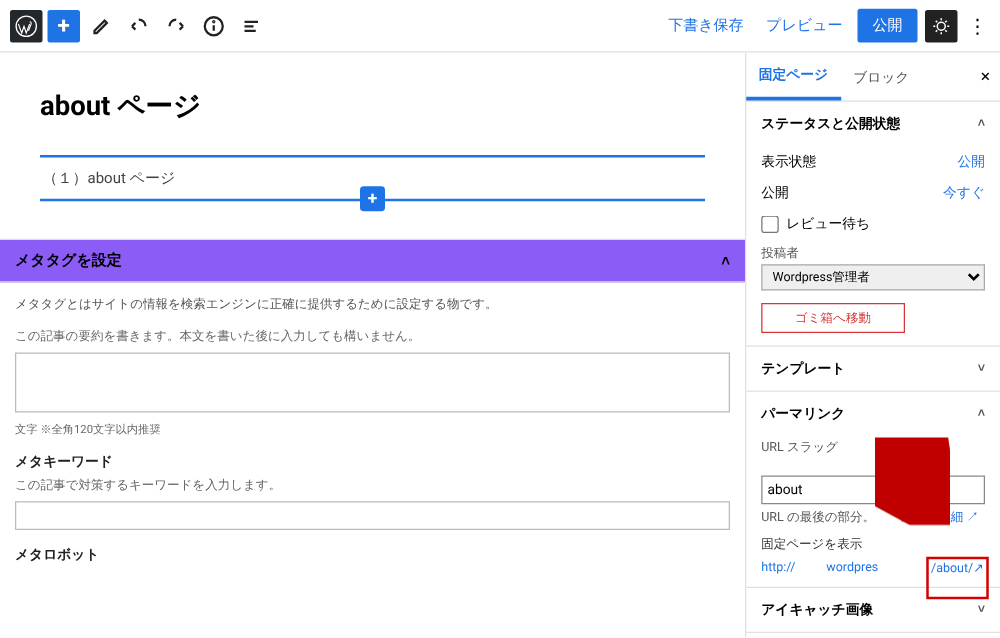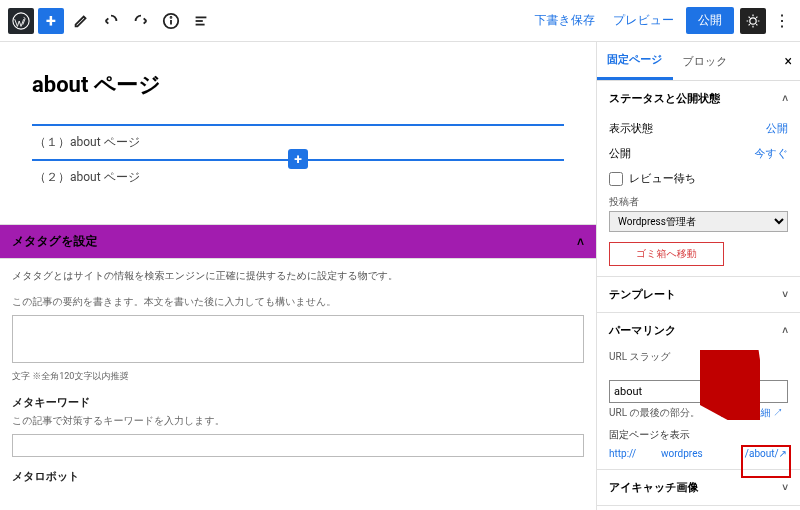--- a/index.html
+++ b/index.html
@@ -27,21 +27,21 @@
   
   .editor-inner { padding: 28px 32px 0 32px; }
   .page-title { font-size:22px; font-weight:700; margin-bottom:24px; }
   .block-line { border-top:2px solid #1e73e5; position:relative; margin:0; }
   .paragraph-block { font-size:12px; color:#444; padding:8px 2px; }
   .block-divider { height:2px; background:#1e73e5; position:relative; }
   .block-inserter { position:absolute; left:50%; top:-10px; transform:translateX(-50%); width:20px; height:20px; background:#1e73e5; color:#fff; display:flex; align-items:center; justify-content:center; border-radius:3px; font-size:14px; font-weight:bold; }
 
   
   .meta-section { margin-top:30px; border-top:1px solid #ddd; }
-  .meta-section .hdr { display:flex; justify-content:space-between; align-items:center; padding:8px 12px; border-bottom:1px solid #ddd; background:#a21caf; font-size:12px; font-weight:600; }
+  .meta-section .hdr { display:flex; justify-content:space-between; align-items:center; padding:8px 12px; border-bottom:1px solid #ddd; background:#8b5cf6; font-size:12px; font-weight:600; }
   .meta-body { padding:10px 12px; font-size:11px; color:#555; }
   .meta-body .desc { margin-bottom:12px; font-size:10px; }
   .meta-body .label { font-size:11px; font-weight:600; color:#222; margin-bottom:4px; }
   .meta-body .help { font-size:10px; color:#666; margin-bottom:6px; }
   .meta-body textarea { width:100%; height:48px; border:1px solid #bbb; resize:none; padding:4px; font-size:11px; }
   .meta-body .note { font-size:9px; color:#666; margin-top:4px; margin-bottom:12px; }
   .meta-body input[type=text] { width:100%; border:1px solid #bbb; padding:4px; font-size:11px; }
 
   
   .sb-tabs { display:flex; border-bottom:1px solid #ddd; align-items:center; }
@@ -135,21 +135,20 @@
 
   <div class="editor-col">
     <div class="editor-inner">
       <h1 class="page-title">about ページ</h1>
 
       <div class="block-line"></div>
       <div class="paragraph-block">（１）about ページ</div>
       <div class="block-divider">
         <div class="block-inserter">+</div>
       </div>
-      <div class="paragraph-block">（２）about ページ</div>
     </div>
 
     <div class="meta-section">
       <div class="hdr">
         <span>メタタグを設定</span>
         <span>˄</span>
       </div>
       <div class="meta-body">
         <div class="desc">メタタグとはサイトの情報を検索エンジンに正確に提供するために設定する物です。</div>
 

